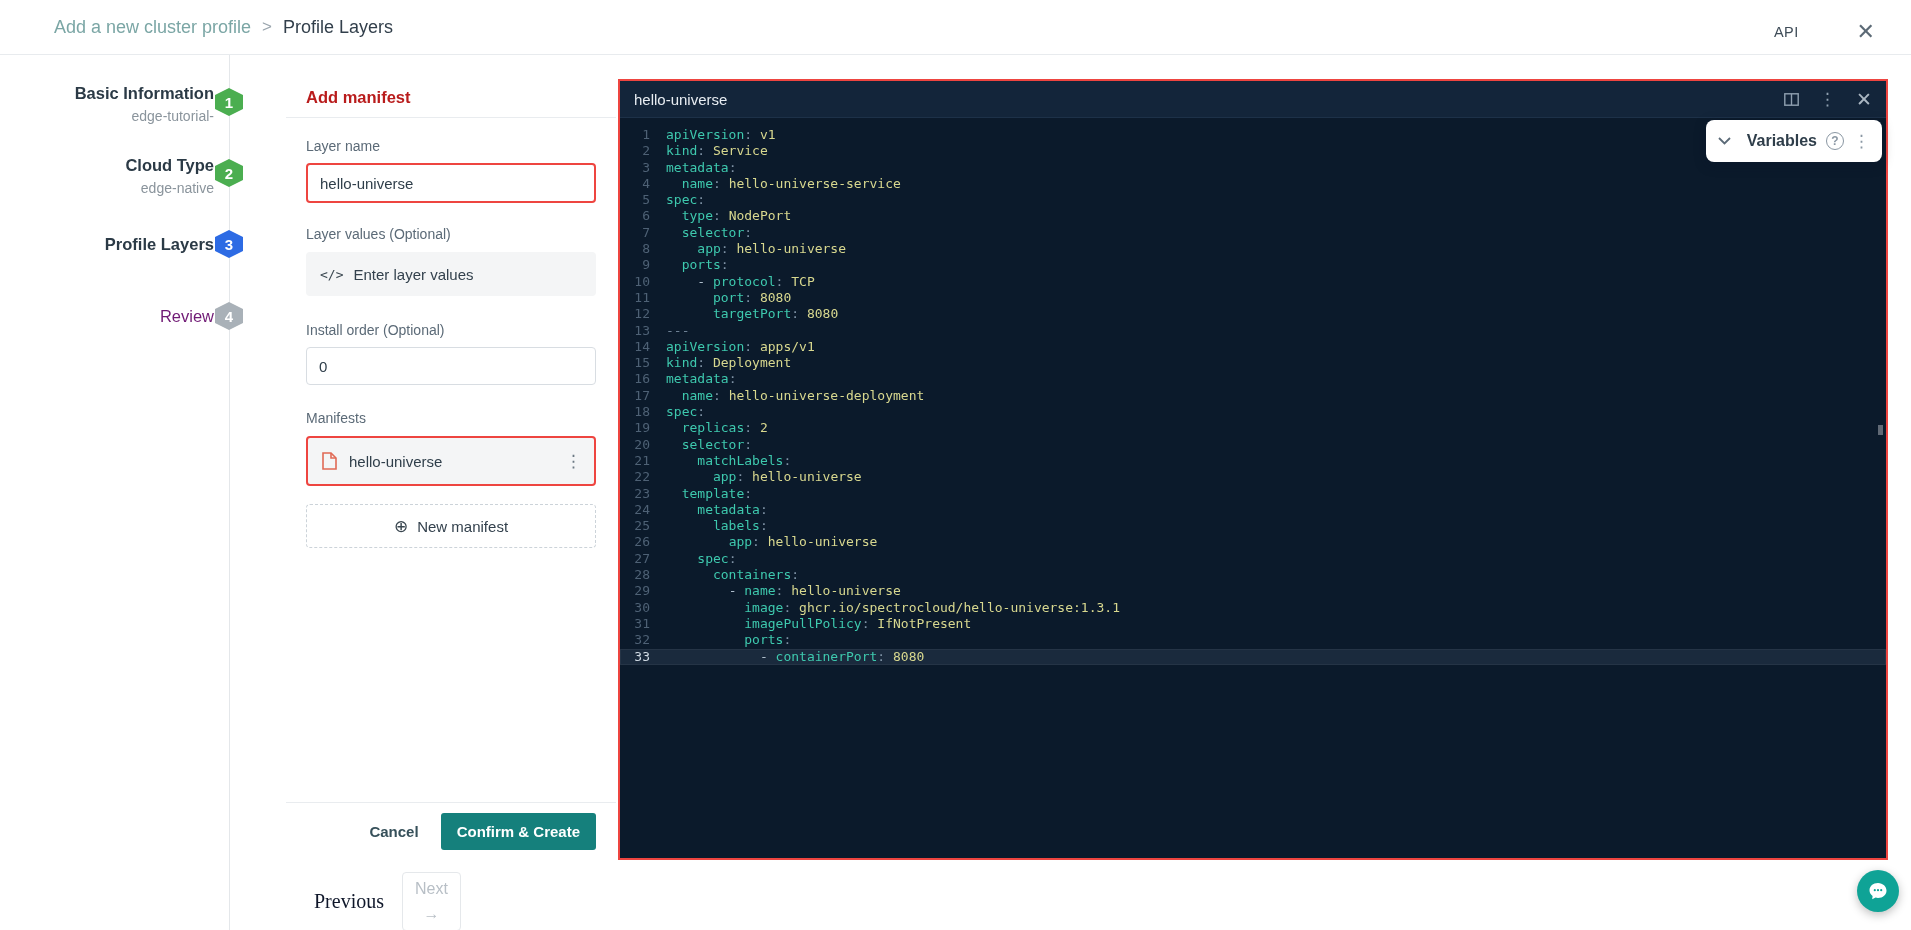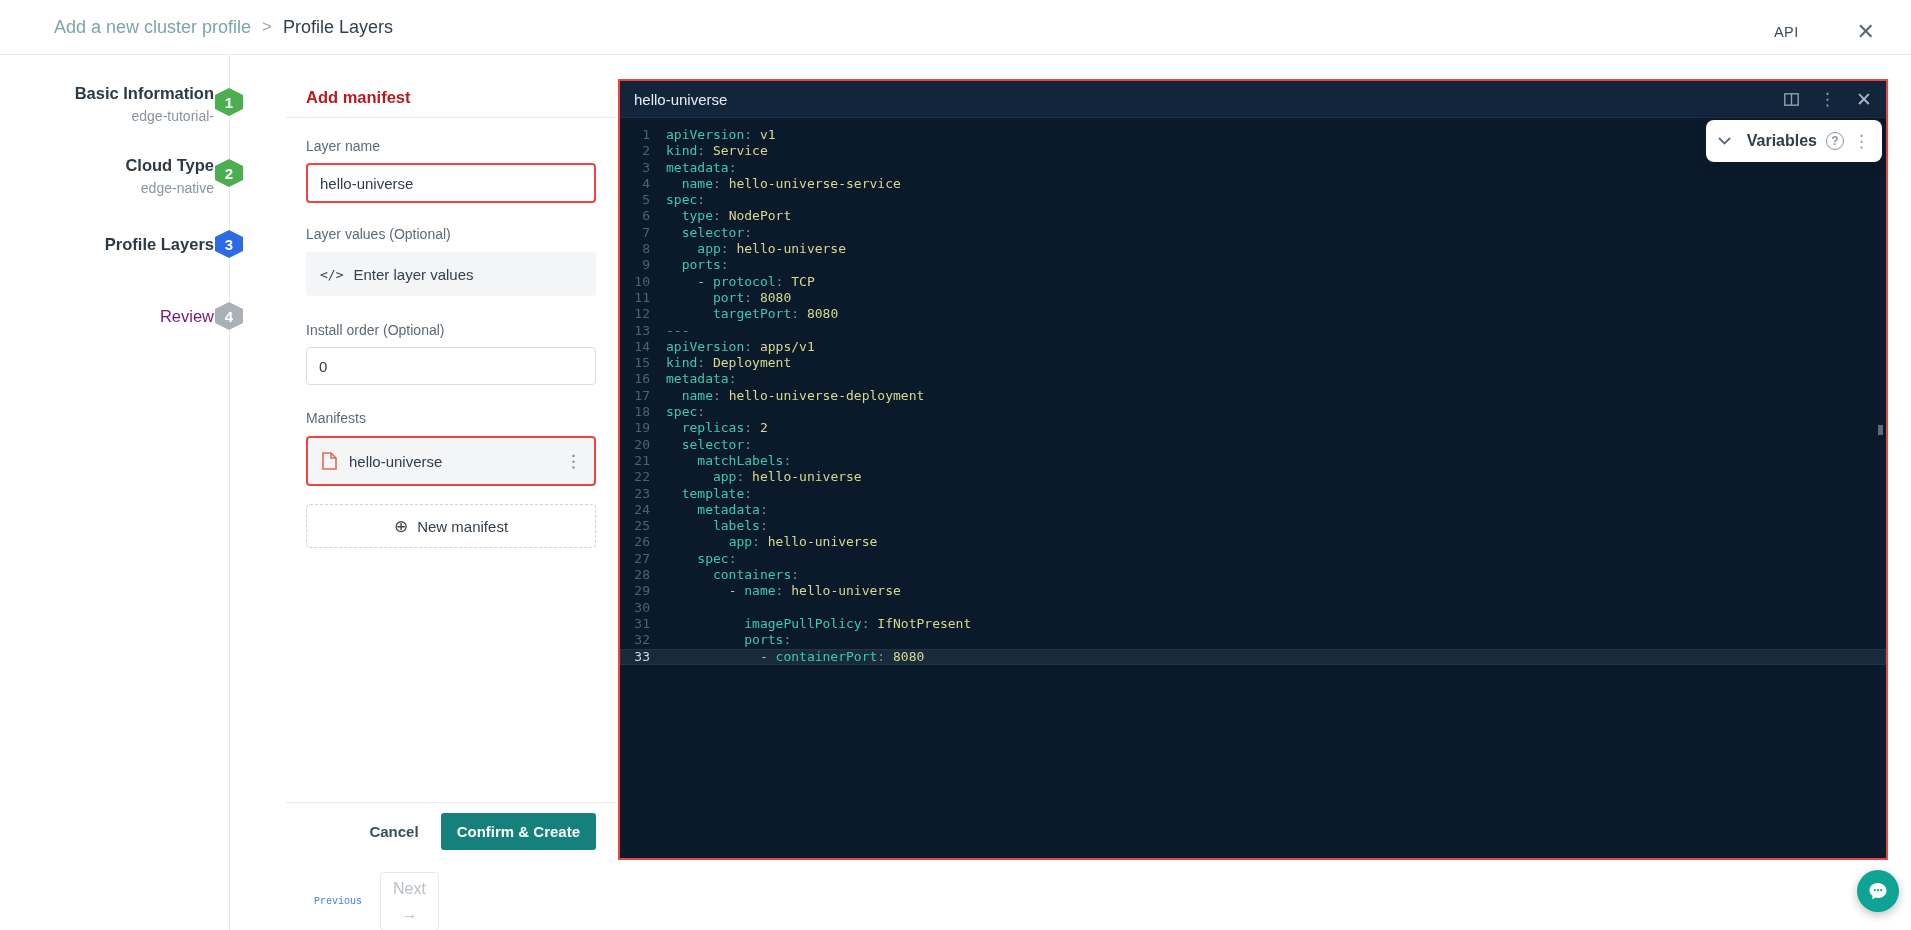--- a/index.html
+++ b/index.html
@@ -64,21 +64,21 @@
   .overview-mark { position:absolute; right:3px; top:344px; width:5px; height:10px; background:rgba(255,255,255,0.35); }
 
   
   .variables-panel { position:absolute; top:39px; right:4px; width:176px; height:42px; background:#fff; border-radius:8px; box-shadow:0 3px 12px rgba(10,20,40,0.35); display:flex; align-items:center; padding:0 12px; gap:9px; z-index:10; }
   .variables-label { font-size:16px; font-weight:600; color:#2f3e4a; flex:1; text-align:right; }
   .vp-icon { color:#7d8a96; display:flex; align-items:center; cursor:pointer; }
   .help-circle { width:18px; height:18px; border:1.5px solid #8a97a3; border-radius:50%; color:#8a97a3; font-size:12px; display:flex; align-items:center; justify-content:center; font-weight:700; }
 
   
   .wizard-nav { position:absolute; left:314px; top:872px; display:flex; align-items:center; gap:18px; }
-  .prev-btn { font-size:10px; color:#3b82f6; background:none; border:none; cursor:pointer; font-family:Liberation Mono, monospace; }
+  .prev-btn { font-size:20px; color:#0f172a; background:none; border:none; cursor:pointer; font-family:Liberation Serif, serif; }
   .next-btn { font-size:16px; color:#b8bfc6; background:none; border:1px solid #e5e8eb; border-radius:4px; padding:7px 12px; display:flex; align-items:center; gap:7px; cursor:default; font-family:"Liberation Sans", sans-serif;flex-direction:column; }
 
   
   .help-fab { position:absolute; left:1857px; top:870px; width:42px; height:42px; border-radius:50%; background:#0fa396; box-shadow:0 3px 10px rgba(0,0,0,0.25); display:flex; align-items:center; justify-content:center; cursor:pointer; z-index:30; }
 </style>
 </head>
 <body>
 
 <div class="page">
 
@@ -282,20 +282,21 @@
         <div class="code-line">
           <span class="ln">28</span>
           <span class="lc"><span class="lc-ws">      </span><span class="t-key">containers</span><span class="t-colon">:</span></span>
         </div>
         <div class="code-line">
           <span class="ln">29</span>
           <span class="lc"><span class="lc-ws">        </span><span class="t-dash">- </span><span class="t-key">name</span><span class="t-colon">: </span><span class="t-val">hello-universe</span></span>
         </div>
         <div class="code-line">
           <span class="ln">30</span>
+          <span class="lc"><span class="lc-ws">          </span><span class="t-key">image</span><span class="t-colon">: </span><span class="t-val">ghcr.io/spectrocloud/hello-universe:1.3.1</span></span>
         </div>
         <div class="code-line">
           <span class="ln">31</span>
           <span class="lc"><span class="lc-ws">          </span><span class="t-key">imagePullPolicy</span><span class="t-colon">: </span><span class="t-val">IfNotPresent</span></span>
         </div>
         <div class="code-line">
           <span class="ln">32</span>
           <span class="lc"><span class="lc-ws">          </span><span class="t-key">ports</span><span class="t-colon">:</span></span>
         </div>
         <div class="code-line active">

